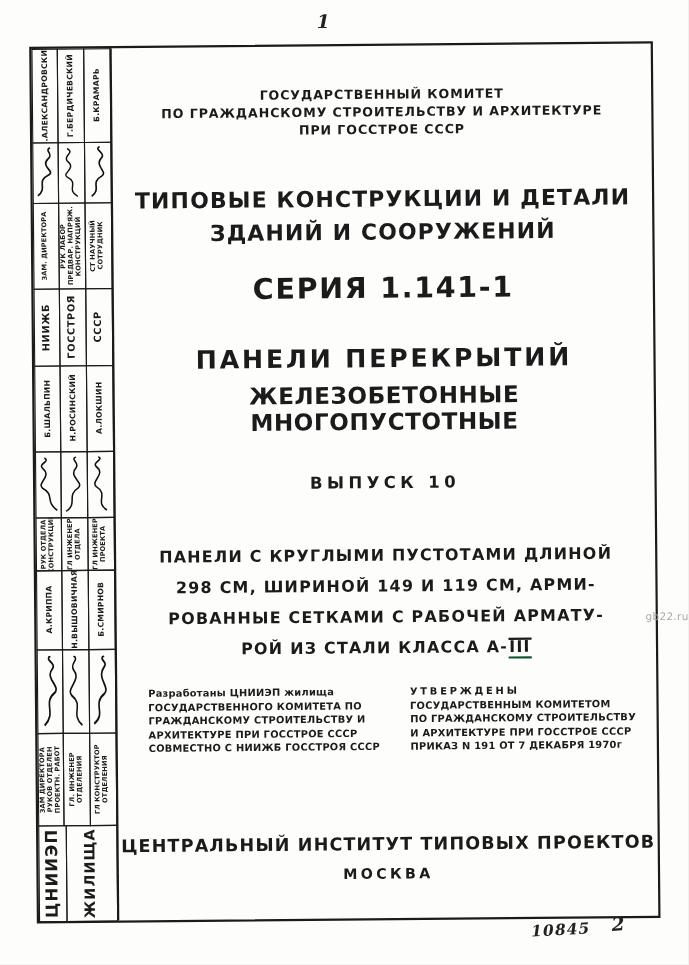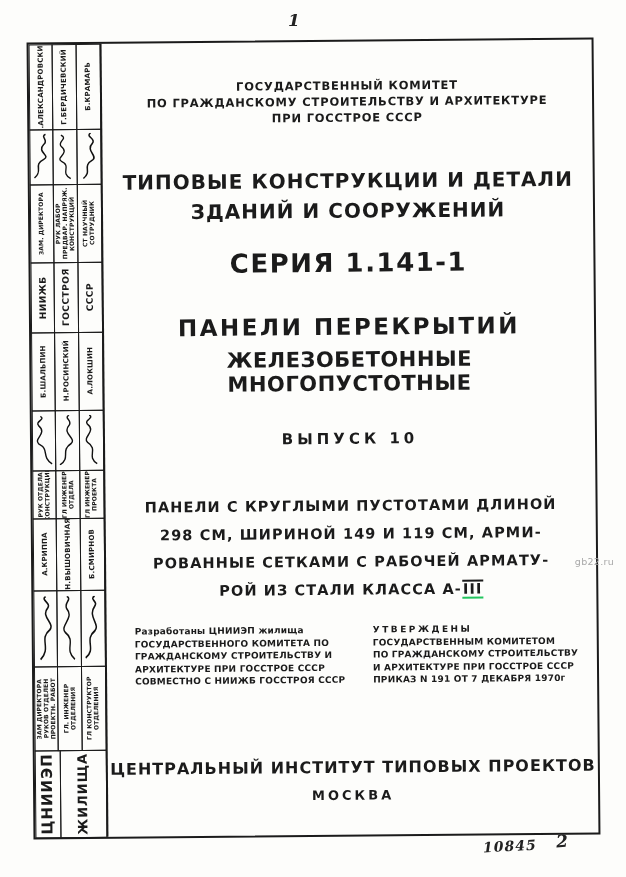--- a/index.html
+++ b/index.html
@@ -24,33 +24,33 @@
   
   #content{position:absolute;left:73px;right:0;top:0;bottom:0;}
   .cline{position:absolute;left:0;right:0;text-align:center;}
   .hdr{font-size:11.5px;font-weight:700;letter-spacing:0.8px;line-height:16px;}
   .doctype{font-size:20px;font-weight:800;letter-spacing:1px;line-height:30px;}
   .series{font-size:26px;font-weight:800;letter-spacing:1.5px;}
   .subj1{font-size:23px;font-weight:800;letter-spacing:2.5px;}
   .subj2{font-size:21px;font-weight:800;letter-spacing:0.5px;}
   .issue{font-size:15px;font-weight:800;letter-spacing:4px;}
   .para{font-size:14.5px;font-weight:700;letter-spacing:1.1px;line-height:28px;}
-  .roman{border-top:2px solid #1b1b1b;border-bottom:2px solid #22c55e;padding:0 1px;line-height:15px;display:inline-block;}
+  .roman{border-top:2px solid #1b1b1b;border-bottom:2px solid #14532d;padding:0 1px;line-height:15px;display:inline-block;}
   .appr{position:absolute;top:582px;left:0;right:0;display:flex;}
   .appr .blk{font-size:9px;font-weight:700;line-height:12.6px;letter-spacing:0.2px;text-align:left;}
   .blk-left{margin-left:28px;width:238px;}
   .blk-right{width:215px;}
   .inst{font-size:16px;font-weight:800;letter-spacing:1px;}
   .city{font-size:13px;font-weight:600;letter-spacing:3px;}
   
   .hand{font-family:"DejaVu Serif","Liberation Serif",serif;font-style:italic;color:#222;}
   #pageno{position:absolute;left:288px;top:10px;font-size:17px;font-weight:700;}
   #inv{position:absolute;left:483px;top:838px;font-size:14px;font-weight:700;transform:rotate(-3deg);letter-spacing:1px;}
   #sheet2{position:absolute;left:556px;top:831px;font-size:17px;font-weight:700;transform:rotate(-4deg);}
-  #wm{position:absolute;right:12px;top:556px;font-size:9.5px;color:#a9a9a9;letter-spacing:0.3px;}
+  #wm{position:absolute;right:0px;top:556px;font-size:9.5px;color:#a9a9a9;letter-spacing:0.3px;}
 </style>
 </head>
 <body>
 
 <div id="page">
 
   <div id="pageno" class="hand">1</div>
 
   <div id="frame">
 

